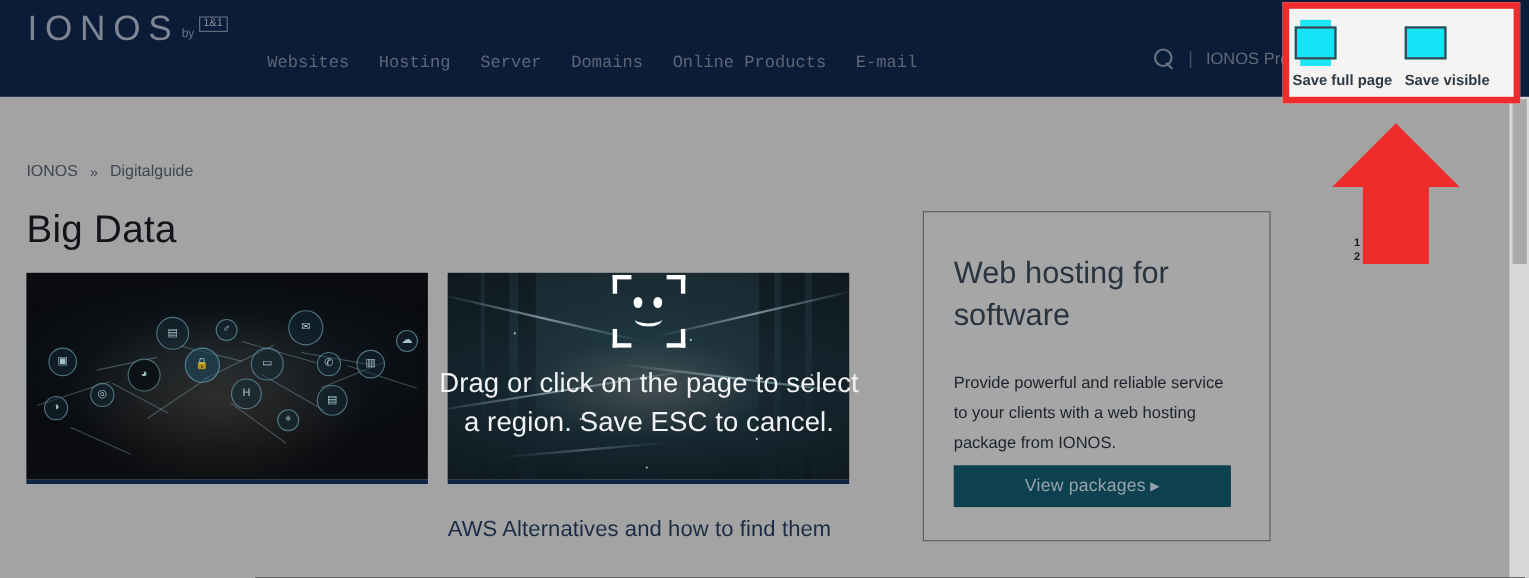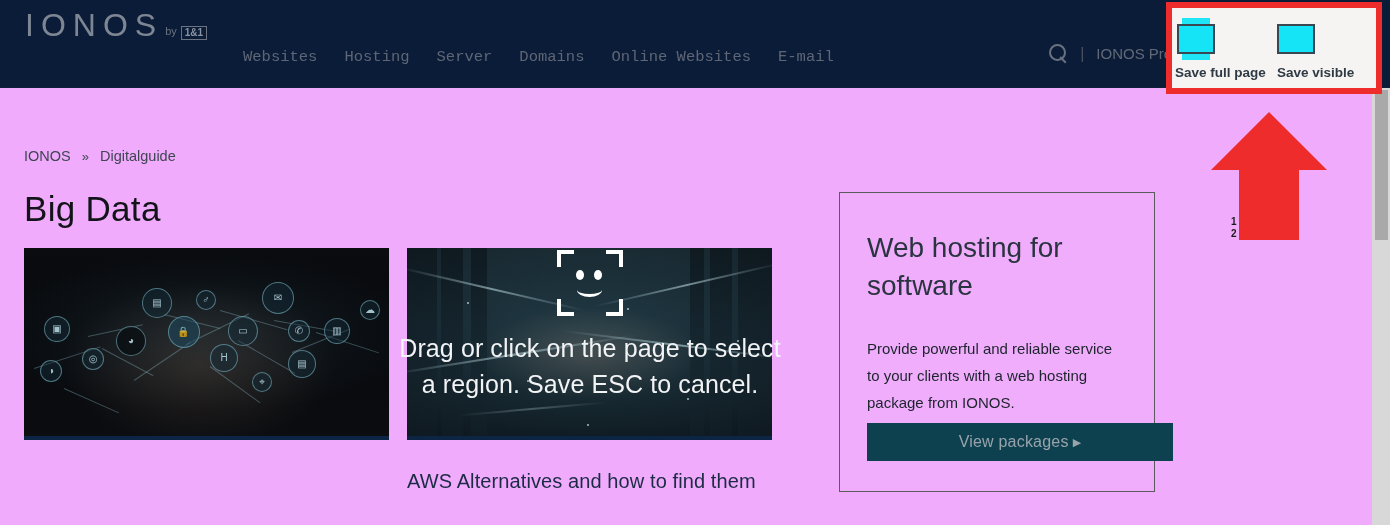--- a/index.html
+++ b/index.html
@@ -65,24 +65,24 @@
   .brand-by {
     font-size: 11px;
     color: #6b7280;
     margin: 0 4px 5px 2px;
   }
   .brand-1and1 {
     display: inline-block;
     border: 1px solid #6b7280;
     color: #8b93a1;
     font-size: 10px;
-    font-weight: 700;
+    font-weight: 400;
     padding: 0 3px;
     line-height: 12px;
-    margin-bottom: 2px;
+    margin-bottom: 13px;
   }
 
   #navmenu {
     position: absolute;
     left: 243px;
     top: 46px;
     display: flex;
     gap: 27px;
     font-family: Liberation Mono, monospace;
   }
@@ -132,21 +132,21 @@
     transform: rotate(45deg);
     transform-origin: left center;
   }
 
   
   #content {
     position: absolute;
     top: 88px; left: 0;
     width: 1372px;
     height: 437px;
-    background: #f0abfc;
+    background: #a3a3a3;
   }
 
   #breadcrumb {
     position: absolute;
     left: 24px;
     top: 60px;
     display: flex;
     align-items: center;
     gap: 11px;
     font-size: 14.5px;
@@ -267,21 +267,21 @@
     top: 142px;
     width: 258px;
     font-size: 15px;
     line-height: 27px;
     color: #1d232c;
   }
   #promo-btn {
     position: absolute;
     left: 27px;
     top: 230px;
-    width: 306px;
+    width: 252px;
     height: 38px;
     background: #0d414f;
     color: #98a3ab;
     font-size: 16px;
     display: flex;
     align-items: center;
     justify-content: center;
     gap: 4px;
     letter-spacing: .2px;
   }
@@ -464,21 +464,21 @@
           <span class="brand-by">by</span>
           <span class="brand-1and1">1&amp;1</span>
         </div>
       </div>
 
       <div id="navmenu">
         <span class="navitem">Websites</span>
         <span class="navitem">Hosting</span>
         <span class="navitem">Server</span>
         <span class="navitem">Domains</span>
-        <span class="navitem">Online Websites</span>
+        <span class="navitem">Online Products</span>
         <span class="navitem">E-mail</span>
       </div>
 
       <div id="navright">
         <span class="search-glyph"></span>
         <span class="sep">|</span>
         <span class="products">IONOS Products</span>
       </div>
     </div>
 

